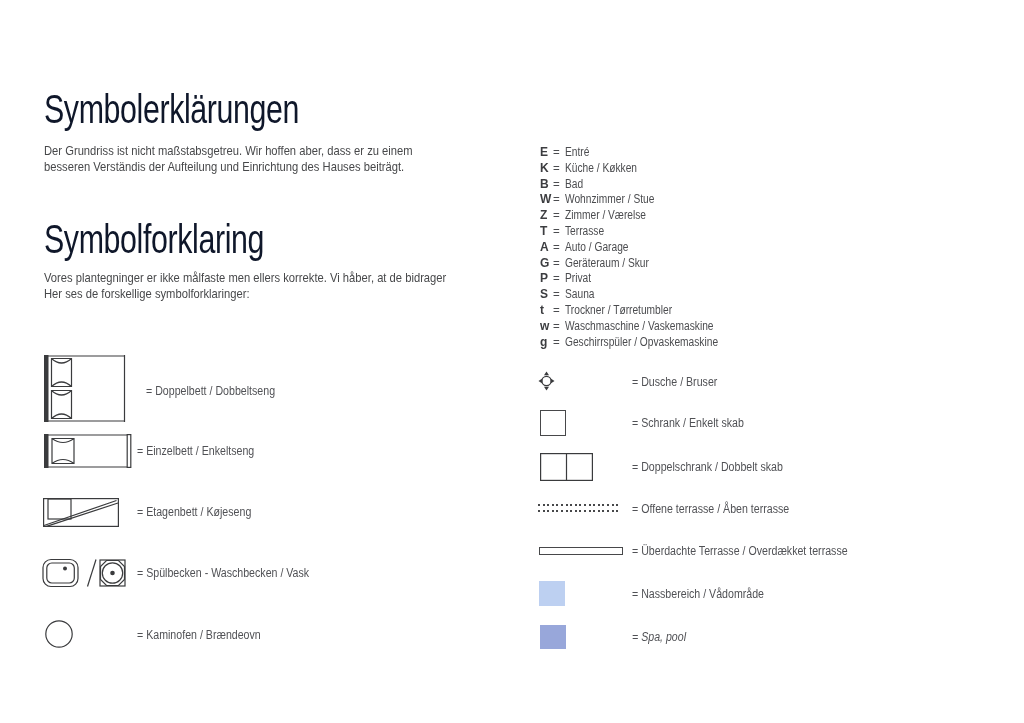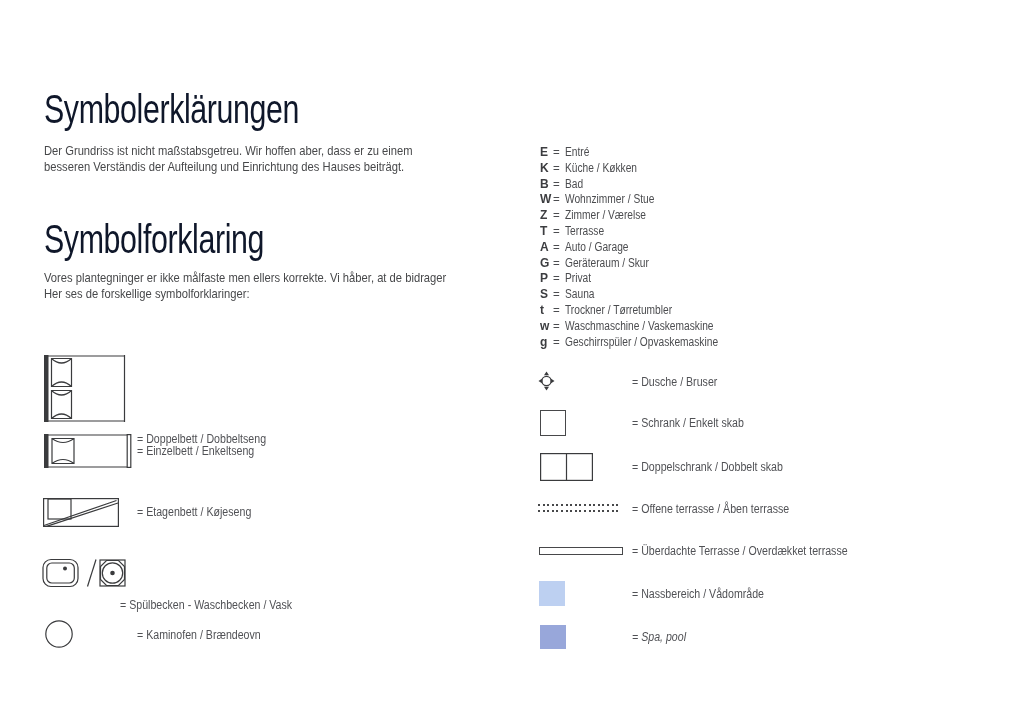--- a/index.html
+++ b/index.html
@@ -112,21 +112,21 @@
 
   <div class="sym" style="left:44px;top:355px;">
     <svg width="84" height="67" viewBox="0 0 84 67">
       <rect class="fl" x="0" y="0" width="4.5" height="67"></rect>
       <path class="st" d="M4,1 H80.5 M4,66 H80.5"></path>
       <path class="st" d="M80.5,0 V67" stroke-width="1.8"></path>
       <path class="st" d="M7.5,3.5 H27.5 V31.5 H7.5 Z M7.5,3.5 Q17.5,12.5 27.5,3.5 M7.5,31.5 Q17.5,22.5 27.5,31.5"></path>
       <path class="st" d="M7.5,35.5 H27.5 V63.5 H7.5 Z M7.5,35.5 Q17.5,44.5 27.5,35.5 M7.5,63.5 Q17.5,54.5 27.5,63.5"></path>
     </svg>
   </div>
-  <div class="lbl" style="left:137px;top:384px;margin-top:48px;"><span class="cond">= Doppelbett / Dobbeltseng</span></div>
+  <div class="lbl" style="left:146px;top:384px;"><span class="cond">= Doppelbett / Dobbeltseng</span></div>
 
   <div class="sym" style="left:44px;top:434px;">
     <svg width="88" height="34" viewBox="0 0 88 34">
       <rect class="fl" x="0" y="0" width="4.5" height="34"></rect>
       <path class="st" d="M4,1 H83 M4,33 H83"></path>
       <rect class="st" x="83.2" y="0.6" width="3.6" height="32.8"></rect>
       <path class="st" d="M8,4.5 H30 V29.5 H8 Z M8,4.5 Q19,12.5 30,4.5 M8,29.5 Q19,21.5 30,29.5"></path>
     </svg>
   </div>
   <div class="lbl" style="left:137px;top:444px;"><span class="cond">= Einzelbett / Enkeltseng</span></div>
@@ -145,21 +145,21 @@
       <rect class="st" x="1" y="1.5" width="35" height="27" rx="8"></rect>
       <rect class="st" x="4.8" y="5" width="27.5" height="20" rx="5"></rect>
       <circle class="fl" cx="23" cy="10.5" r="2"></circle>
       <path class="st" d="M45.5,28.5 L54,1.5" stroke-width="1.4"></path>
       <rect class="st" x="58" y="2" width="25" height="26"></rect>
       <path class="st" d="M64.5,2.5 H76.5 L82.5,8.5 V21.5 L76.5,27.5 H64.5 L58.5,21.5 V8.5 Z"></path>
       <circle class="st" cx="70.5" cy="15" r="10.2"></circle>
       <circle class="fl" cx="70.5" cy="15" r="2.3"></circle>
     </svg>
   </div>
-  <div class="lbl" style="left:120px;top:566px;margin-top:32px;"><span class="cond">= Spülbecken - Waschbecken / Vask</span></div>
+  <div class="lbl" style="left:137px;top:566px;"><span class="cond">= Spülbecken - Waschbecken / Vask</span></div>
 
   <div class="sym" style="left:44px;top:619px;">
     <svg width="30" height="30" viewBox="0 0 30 30">
       <circle class="st" cx="15" cy="15" r="13.2" stroke-width="1.6"></circle>
     </svg>
   </div>
   <div class="lbl" style="left:137px;top:628px;"><span class="cond">= Kaminofen / Brændeovn</span></div>
 
   <div class="sym" style="left:537px;top:371px;">
     <svg width="19" height="20" viewBox="0 0 19 20">

